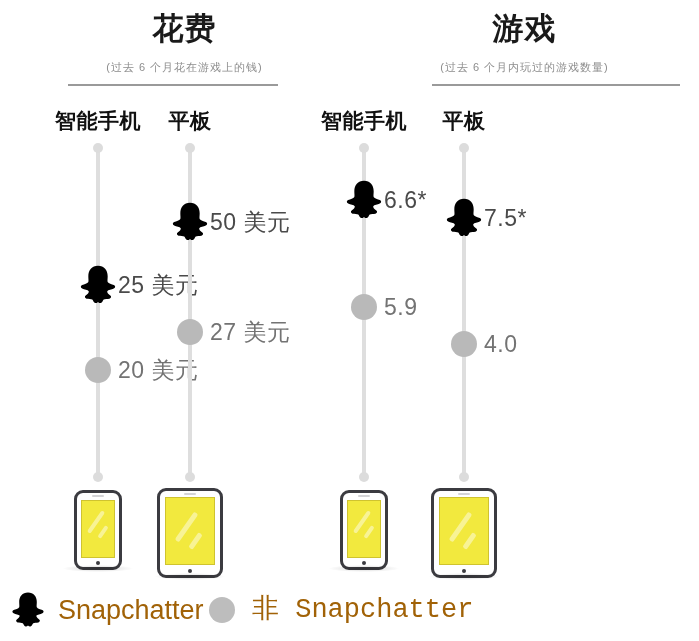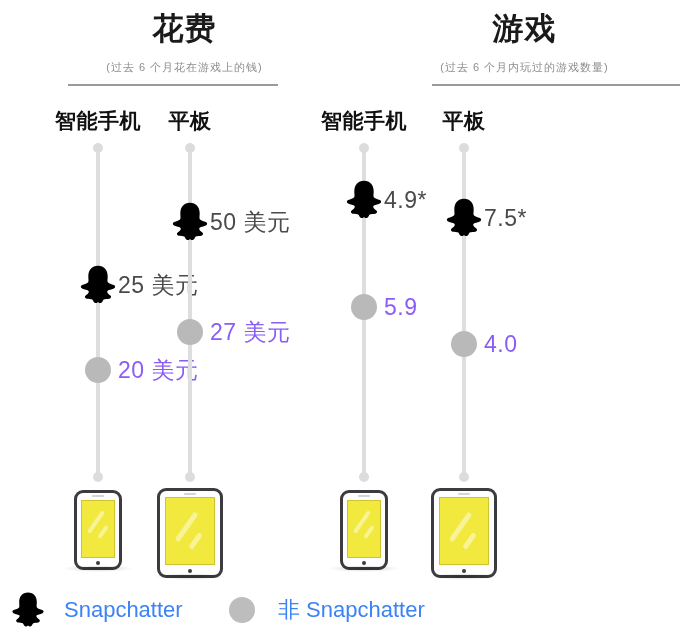--- a/index.html
+++ b/index.html
@@ -125,21 +125,21 @@
     width: 26px;
     height: 26px;
     border-radius: 50%;
     background: #b9b9b9;
   }
   .marker-label {
     position: absolute;
     left: 20px;
     top: -15px;
     font-size: 23px;
-    color: #8b5cf6;
+    color: #737373;
     white-space: nowrap;
     line-height: 30px;
     letter-spacing: 0.5px;
   }
   .marker-label.snap { color: #4a4a4a; }
 
   
   .device {
     position: absolute;
     left: 50%;
@@ -225,34 +225,34 @@
     height: 50px;
   }
   .legend-item {
     position: absolute;
     top: 0;
     display: flex;
     align-items: center;
     height: 44px;
   }
   #legend-snapchatter     { left: 8px; }
-  #legend-non-snapchatter { left: 222px; }
+  #legend-non-snapchatter { left: 202px; font-family: Liberation Mono, monospace; }
   .legend-ghost { width: 40px; height: 40px; }
   .legend-ghost svg { display: block; width: 40px; height: 40px; }
   .legend-dot {
     width: 26px;
     height: 26px;
     border-radius: 50%;
     background: #bdbdbd;
     margin: 0 7px;
   }
   .legend-text {
-    font-size: 22px;
-    color: #3b82f6;
-    margin-left: 16px;
+    font-size: 27px;
+    color: #a16207;
+    margin-left: 10px;
     letter-spacing: 0px;
     line-height: 34px;
   }
 </style>
 </head>
 <body>
 
 <div class="infographic">
 
   <div class="panel" id="panel-spending">
@@ -338,21 +338,21 @@
       <div class="stem"></div>
       <div class="stem-cap top"></div>
       <div class="stem-cap bottom"></div>
 
       <div class="marker" style="top:200px;">
         <div class="ghost-marker">
           <svg viewBox="0 0 100 100" aria-hidden="true">
             <path fill="#000000" d="M50 6c14 0 22 10 22 24 0 6-1 10 0 13 2 4 9 5 14 7 4 2 4 6 0 8-5 3-13 3-15 6-1 3 3 7 7 10 3 2 2 6-2 7-5 1-10 0-13 2-2 2-3 7-7 8-4 1-6-3-6-3s-2 4-6 3c-4-1-5-6-7-8-3-2-8-1-13-2-4-1-5-5-2-7 4-3 8-7 7-10-2-3-10-3-15-6-4-2-4-6 0-8 5-2 12-3 14-7 1-3 0-7 0-13C28 16 36 6 50 6z"></path>
           </svg>
         </div>
-        <div class="marker-label snap">4.9*</div>
+        <div class="marker-label snap">6.6*</div>
       </div>
 
       <div class="marker" style="top:307px;">
         <div class="dot-marker"></div>
         <div class="marker-label">5.9</div>
       </div>
 
       <div class="device phone">
         <div class="speaker"></div>
         <div class="screen">

